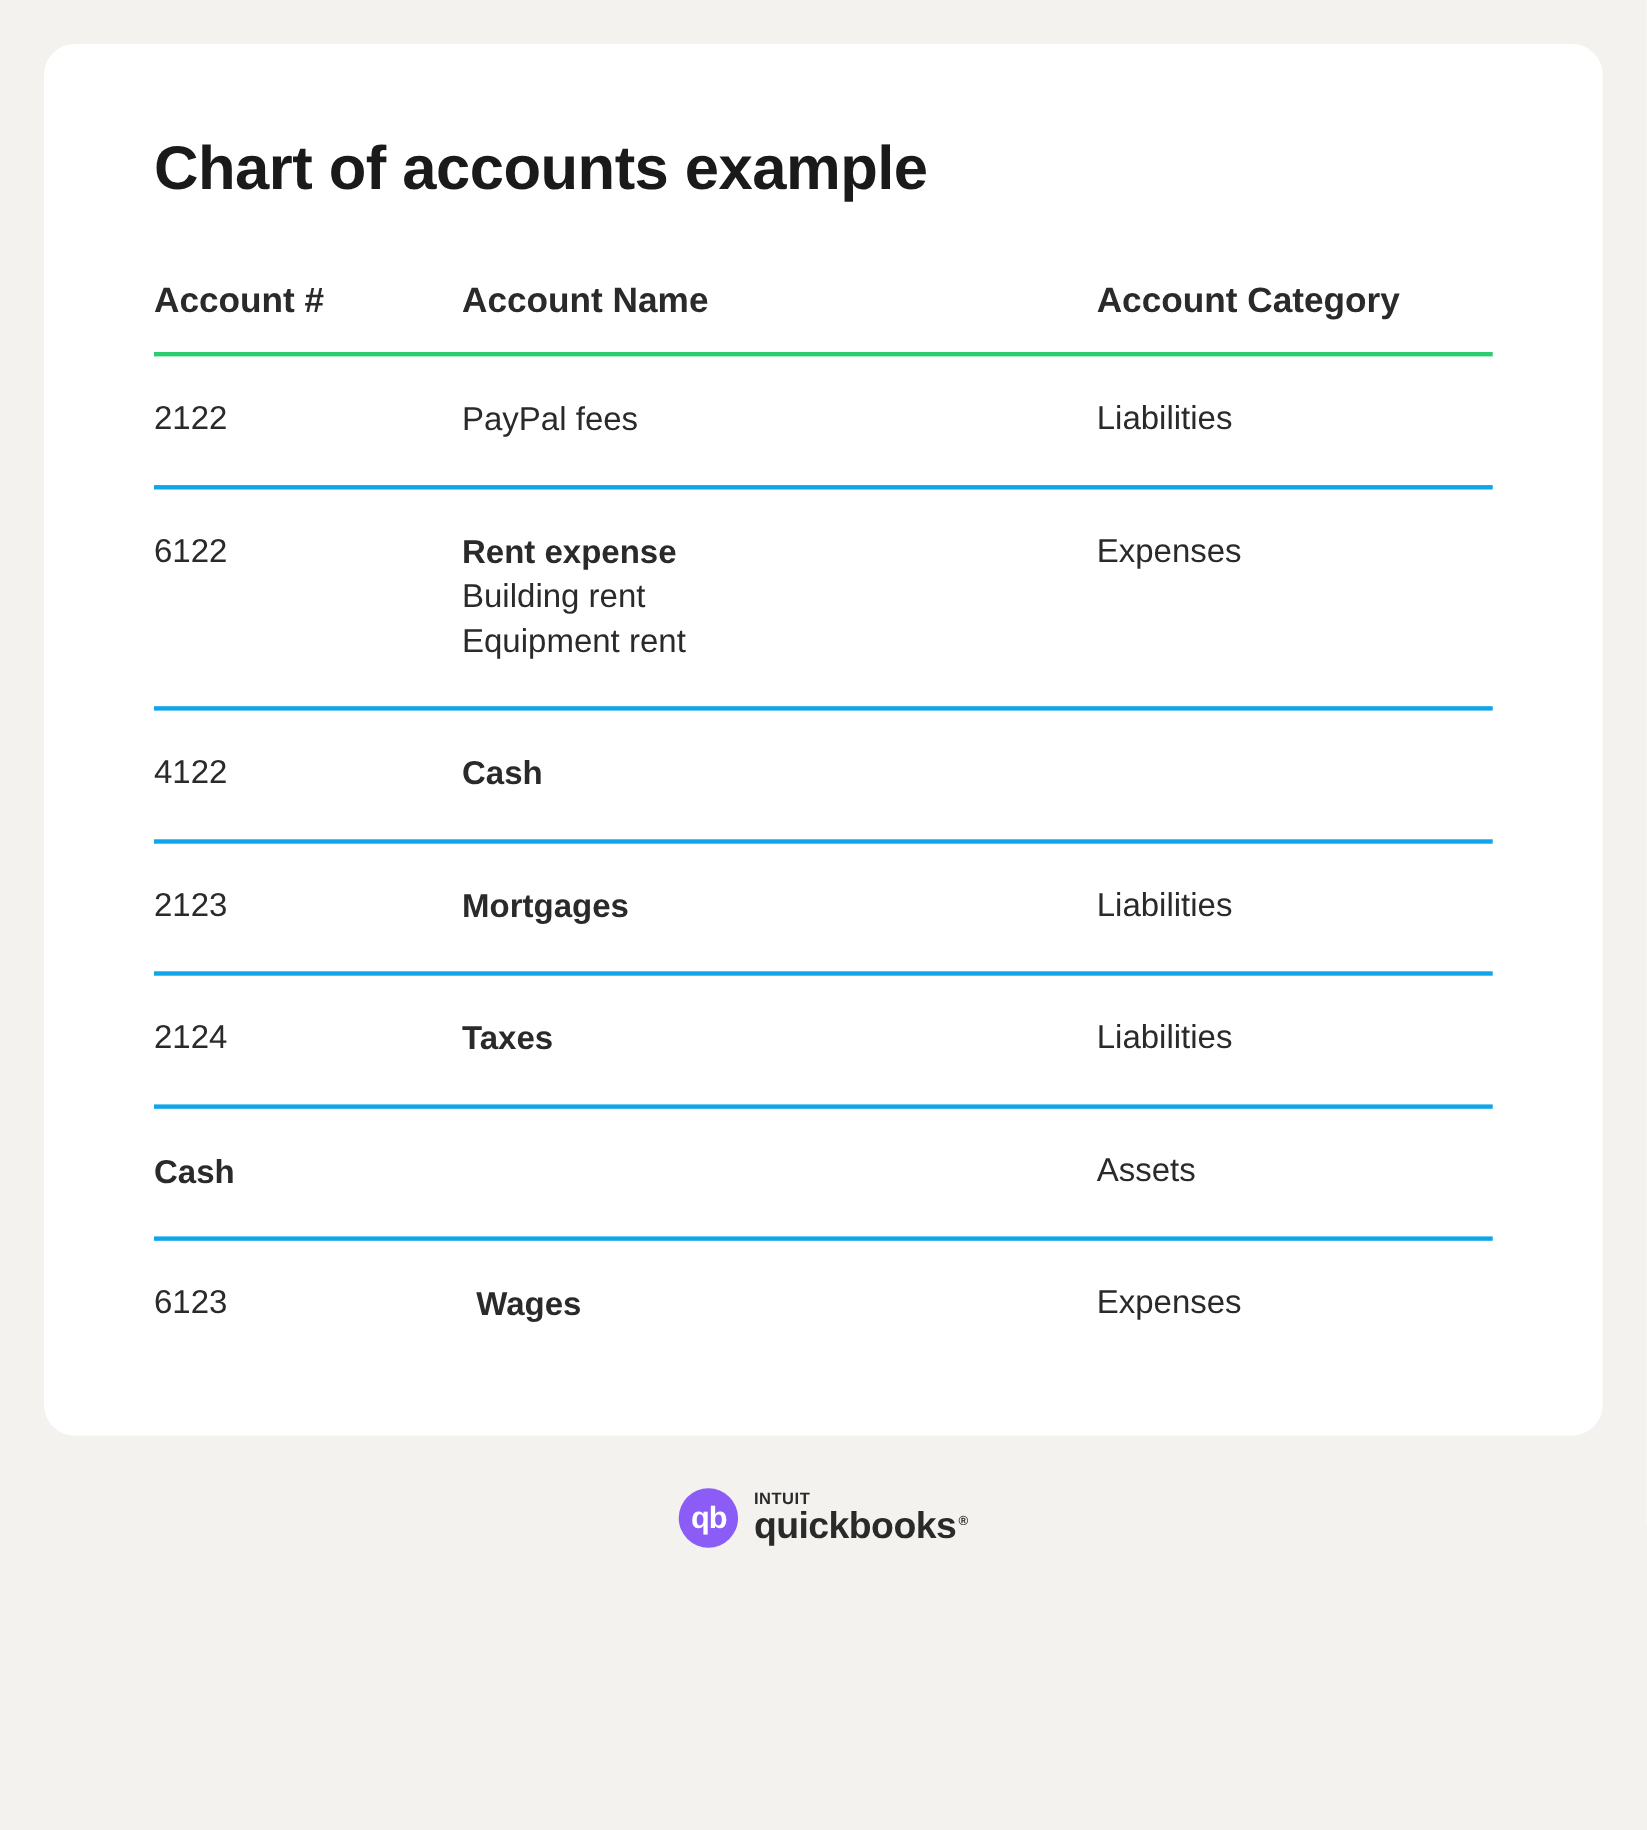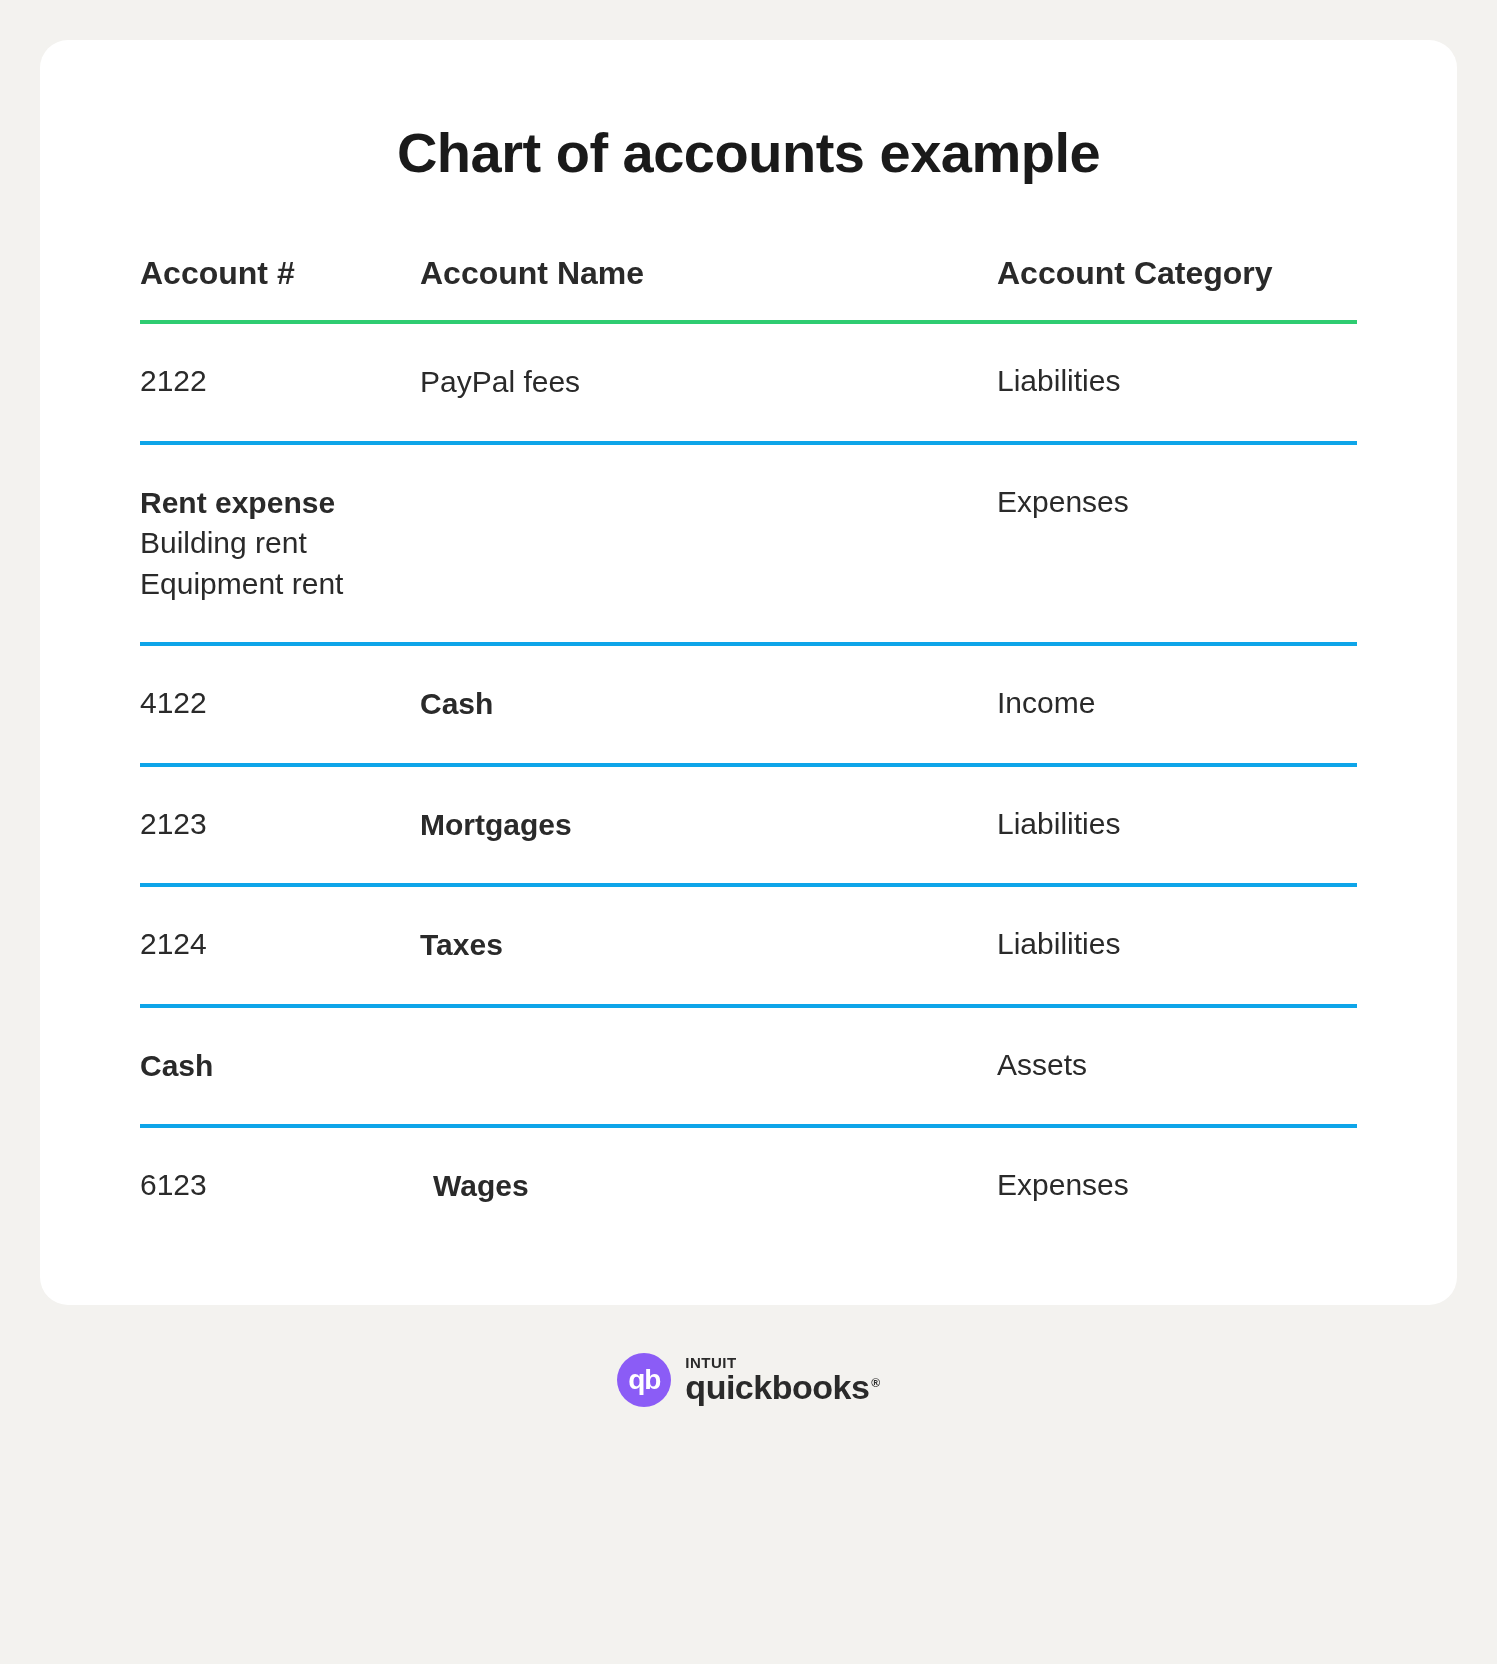--- a/index.html
+++ b/index.html
@@ -20,21 +20,20 @@
     .card {
       background: #ffffff;
       border-radius: 28px;
       width: 100%;
       padding: 80px 100px 60px 100px;
     }
     .title {
       font-size: 56px;
       font-weight: 800;
       color: #1a1a1a;
-      text-align: center;
       margin-bottom: 70px;
       letter-spacing: -0.5px;
     }
     .table {
       width: 100%;
     }
     .header-row {
       display: flex;
       padding-bottom: 28px;
       border-bottom: 4px solid #2ecc71;
@@ -146,33 +145,33 @@
     </div>
     <div id="rows-container">
         <div class="data-row">
           <div class="col col-number">2122</div>
           <div class="col col-name">
             <div class="account-name-sub">PayPal fees</div>
           </div>
           <div class="col col-category">Liabilities</div>
         </div>
         <div class="data-row">
+          <div class="col col-number">6122</div>
           <div class="col col-name">
             <div class="account-name-main">Rent expense</div>
             <div class="account-name-sub">Building rent</div>
             <div class="account-name-sub">Equipment rent</div>
           </div>
           <div class="col col-category">Expenses</div>
         </div>
         <div class="data-row">
           <div class="col col-number">4122</div>
           <div class="col col-name">
             <div class="account-name-main">Cash</div>
           </div>
-          <div class="col col-category">Income</div>
         </div>
         <div class="data-row">
           <div class="col col-number">2123</div>
           <div class="col col-name">
             <div class="account-name-main">Mortgages</div>
           </div>
           <div class="col col-category">Liabilities</div>
         </div>
         <div class="data-row">
           <div class="col col-number">2124</div>

